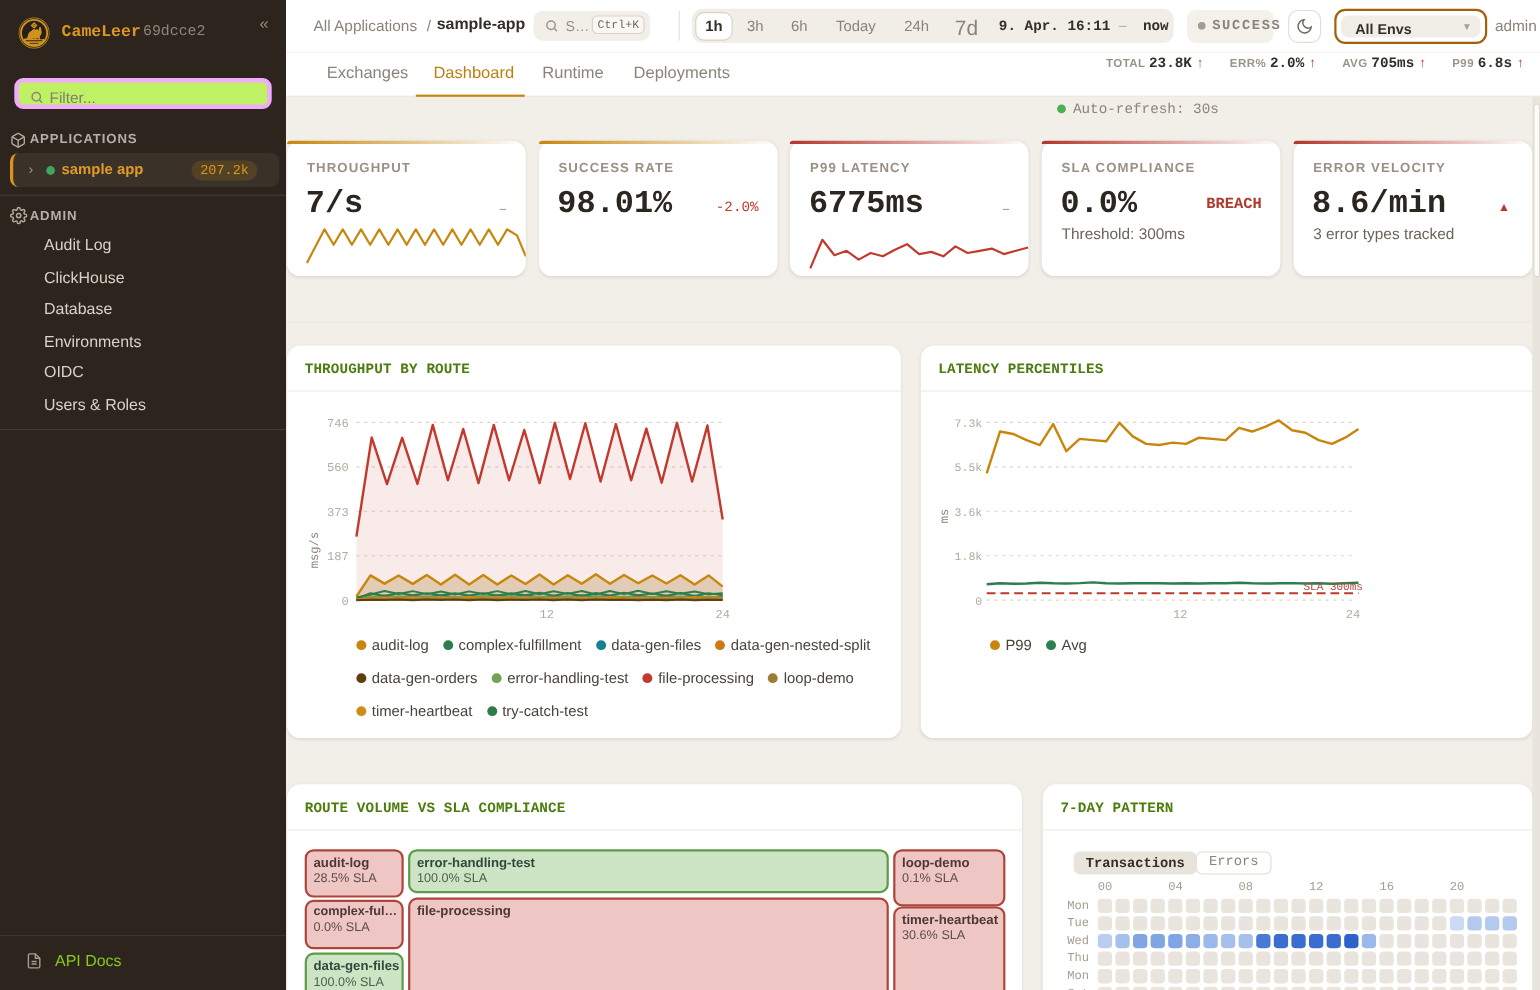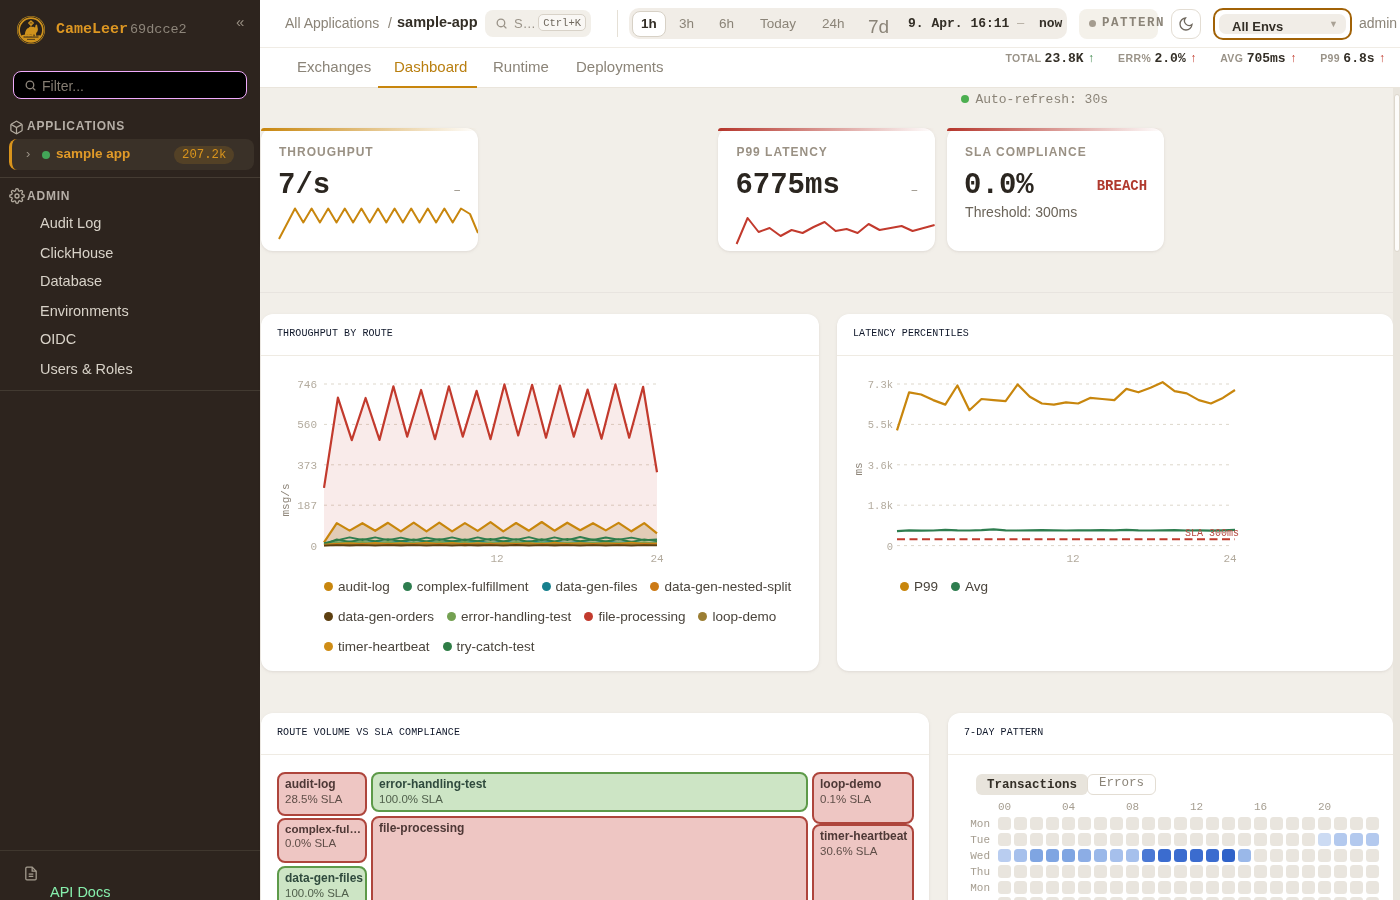--- a/index.html
+++ b/index.html
@@ -7,21 +7,21 @@
 body { font-family:"Liberation Sans",sans-serif; background:#f2efe9; position:relative; }
 .mono { font-family:"Liberation Mono",monospace; }
 #app { position:absolute; inset:0; width:1116px; height:900px; }
 
 
 #sidebar { position:absolute; left:0; top:0; width:260px; height:900px; background:#2d241e; }
 #logo-circle { position:absolute; left:17px; top:16px; width:28px; height:28px; border-radius:50%; background:#c9921e; overflow:hidden; }
 #brand { position:absolute; left:56px; top:21px; font-family:"Liberation Mono",monospace; font-weight:700; font-size:15px; color:#dd9722; letter-spacing:0; }
 #brand-suffix { position:absolute; left:130px; top:22px; font-family:"Liberation Mono",monospace; font-size:13.5px; color:#8d857a; }
 #collapse { position:absolute; left:236px; top:13px; color:#978e82; font-size:15px; letter-spacing:-3px; }
-#filter-box { position:absolute; left:13px; top:71px; width:234px; height:28px; border:1px solid #f0abfc; border-radius:8px; background:#000000; }
+#filter-box { position:absolute; left:13px; top:71px; width:234px; height:28px; border:4px solid #f0abfc; border-radius:8px; background:#bef264; }
 .side-h { position:absolute; color:#b5aea6; font-size:12px; font-weight:700; letter-spacing:0.8px; }
 .side-item { position:absolute; left:40px; color:#d8d2c8; font-size:14.5px; }
 #sample-item { position:absolute; left:9px; top:139px; width:245px; height:31px; background:#3a3128; border-left:3px solid #d9941c; border-radius:8px; }
 #side-divider { position:absolute; left:0; top:390px; width:260px; border-top:1px solid #423a31; }
 
 
 #topbar { position:absolute; left:260px; top:0; width:1140px; height:48px; background:#ffffff; border-bottom:1px solid #f0ece5; }
 #tabbar { position:absolute; left:260px; top:48px; width:1140px; height:40px; background:#ffffff; border-bottom:1px solid #eae5dc; }
 .crumb-muted { color:#8b8478; font-size:14px; }
 .pillbg { background:#f2efe9; border-radius:8px; }
@@ -33,21 +33,21 @@
 
 
 .card { position:absolute; background:#fff; border-radius:12px; box-shadow:0 1px 2px rgba(60,48,30,.05), 0 1px 4px rgba(60,48,30,.05); }
 .kpi { top:128px; width:217px; height:123px; }
 .kpi .bar { position:absolute; top:0; left:0; right:0; height:3px; border-radius:12px 12px 0 0; }
 .bar-amber { background:linear-gradient(90deg,#c8860d,rgba(200,134,13,0)); }
 .bar-red { background:linear-gradient(90deg,#b5352b,rgba(181,53,43,0)); }
 .kpi .lbl { position:absolute; left:18px; top:17px; font-size:12px; font-weight:700; letter-spacing:1px; color:#9a9184; }
 .kpi .val { position:absolute; left:17px; top:43px; font-family:"Liberation Mono",monospace; font-weight:700; font-size:29px; line-height:1; color:#2b2620; }
 .kpi .sub { position:absolute; left:18px; top:76px; font-size:14px; color:#6b6459; }
-.panel-h { position:absolute; left:16px; top:14px; font-family:"Liberation Mono",monospace; font-weight:400; font-size:10px; letter-spacing:0.1px; color:#0f172a; }
+.panel-h { position:absolute; left:16px; top:14px; font-family:"Liberation Mono",monospace; font-weight:700; font-size:13px; letter-spacing:0.1px; color:#4d7c0f; }
 .panel-div { position:absolute; left:0; top:41px; width:100%; border-top:1px solid #efebe3; }
 .axis { font-family:"Liberation Mono",monospace; font-size:11px; fill:#b3ab9e; }
 .leg { position:absolute; display:flex; gap:13px; align-items:center; font-size:13.5px; color:#4a443c; white-space:nowrap; }
 .leg .d { width:9px; height:9px; border-radius:50%; display:inline-block; margin-right:5px; flex:none; }
 .leg span.it { display:inline-flex; align-items:center; }
 
 
 .tm { position:absolute; border-radius:8px; border:2px solid; padding:3px 2px 3px 6px; white-space:nowrap; overflow:hidden; }
 .tm.red { background:#eec6c3; border-color:#ae453c; }
 .tm.red .t { color:#4e3836; }
@@ -130,21 +130,21 @@
   <div style="position:absolute;left:0;top:177px;width:260px;border-top:1px solid #453c33"></div>
   <div id="side-divider"></div>
   <div style="position:absolute;left:0;top:850px;width:260px;border-top:1px solid #3f372e"></div>
 
   <svg width="14" height="15" viewBox="0 0 24 26" style="position:absolute;left:24px;top:866px" fill="none" stroke="#a59d90" stroke-width="2.2">
         <path d="M14 2H5a2 2 0 0 0-2 2v18a2 2 0 0 0 2 2h14a2 2 0 0 0 2-2V9z"></path>
         <path d="M14 2v7h7"></path>
         <line x1="8" y1="14" x2="16" y2="14"></line>
         <line x1="8" y1="18" x2="16" y2="18"></line>
       </svg>
-  <div class="side-item" style="left:50px; top:866px; color:#86efac;margin-top:18px;">API Docs</div>
+  <div class="side-item" style="left:50px; top:866px; color:#84cc16;">API Docs</div>
 </div>
 
 <div id="topbar">
   <span class="crumb-muted" style="position:absolute;left:25px;top:15px">All Applications</span>
   <span class="crumb-muted" style="position:absolute;left:128px;top:15px">/</span>
   <span style="position:absolute;left:137px;top:14px;font-size:14.5px;font-weight:700;color:#332e26">sample-app</span>
 
   <div class="pillbg" style="position:absolute;left:225px;top:10px;width:106px;height:27px;">
     <svg width="13" height="13" viewBox="0 0 24 24" style="position:absolute;left:10px;top:7px" fill="none" stroke="#9a9388" stroke-width="2.4">
           <circle cx="11" cy="11" r="7"></circle>
@@ -162,21 +162,21 @@
   <span style="position:absolute;left:459px;top:16px;font-size:13.5px;color:#8b8478">6h</span>
   <span style="position:absolute;left:500px;top:16px;font-size:13.5px;color:#8b8478">Today</span>
   <span style="position:absolute;left:562px;top:16px;font-size:13.5px;color:#8b8478">24h</span>
   <span style="position:absolute;left:608px;top:16px;font-size:19px;color:#8b8478">7d</span>
   <span class="mono" style="position:absolute;left:648px;top:16px;font-size:13px;font-weight:700;color:#332e26">9. Apr. 16:11</span>
   <span style="position:absolute;left:757px;top:15px;font-size:13px;color:#b3aca0">–</span>
   <span class="mono" style="position:absolute;left:779px;top:16px;font-size:13px;font-weight:700;color:#332e26">now</span>
 
   <div style="position:absolute;left:819px;top:9px;width:79px;height:30px;background:#f4f1ea;border-radius:8px">
     <span style="position:absolute;left:10px;top:11px;width:7px;height:7px;border-radius:50%;background:#a49c8f"></span>
-    <span class="mono" style="position:absolute;left:23px;top:7px;font-size:12.5px;font-weight:700;letter-spacing:1.5px;color:#8b8478">PATTERN</span>
+    <span class="mono" style="position:absolute;left:23px;top:7px;font-size:12.5px;font-weight:700;letter-spacing:1.5px;color:#8b8478">SUCCESS</span>
   </div>
 
   <div style="position:absolute;left:911px;top:9px;width:30px;height:30px;background:#fff;border:1px solid #e3ddd3;border-radius:9px">
     <svg width="16" height="16" viewBox="0 0 24 24" style="position:absolute;left:6px;top:6px" fill="none" stroke="#6f685e" stroke-width="2">
           <path d="M21 12.8A9 9 0 1 1 11.2 3 7 7 0 0 0 21 12.8z"></path>
         </svg>
   </div>
 
   <div style="position:absolute;left:953px;top:8px;width:139px;height:32px;background:#fff;border:2px solid #a16207;border-radius:10px">
     <div style="position:absolute;left:4px;top:4px;right:4px;bottom:4px;background:#f1ede7;border-radius:7px"></div>
@@ -209,35 +209,48 @@
 
 <div class="card kpi" style="left:261px">
   <div class="bar bar-amber"></div>
   <div class="lbl">THROUGHPUT</div>
   <div class="val">7/s</div>
   <span class="mono" style="position:absolute;right:17px;top:55px;font-size:13px;color:#9a9388">–</span>
   <svg width="217" height="46" viewBox="0 0 217 46" style="position:absolute;left:0;top:77px">
     <polyline points="18.0,34.0 34.0,3.5 42.3,17.5 50.6,3.5 58.9,17.5 67.2,3.5 75.5,17.5 83.8,3.5 92.1,17.5 100.4,3.5 108.7,17.5 117.0,3.5 125.3,17.5 133.6,3.5 141.9,17.5 150.2,3.5 158.5,17.5 166.8,3.5 175.1,17.5 183.4,3.5 191.7,17.5 200.0,3.5 209.0,9.0 217.0,28.0" fill="none" stroke="#c8860d" stroke-width="2" stroke-linejoin="round"></polyline>
   </svg>
 </div>
+<div class="card kpi" style="left:489.7px">
+  <div class="bar bar-amber"></div>
+  <div class="lbl">SUCCESS RATE</div>
+  <div class="val">98.01%</div>
+  <span class="mono" style="position:absolute;right:17px;top:53px;font-size:13px;color:#c0392b">-2.0%</span>
+</div>
 <div class="card kpi" style="left:718.4px">
   <div class="bar bar-red"></div>
   <div class="lbl">P99 LATENCY</div>
   <div class="val">6775ms</div>
   <span class="mono" style="position:absolute;right:17px;top:55px;font-size:13px;color:#9a9388">–</span>
   <svg width="217" height="46" viewBox="0 0 217 46" style="position:absolute;left:0;top:77px">
     <polyline points="18.6,39.0 29.6,13.0 40.6,27.0 51.6,23.0 62.6,31.0 73.6,25.0 84.6,28.0 95.6,22.0 106.6,17.0 117.6,26.0 128.6,24.0 139.6,28.0 150.6,19.0 161.6,25.0 172.6,23.0 183.6,21.0 194.6,26.0 205.6,23.0 216.6,20.0" fill="none" stroke="#c23a2d" stroke-width="2" stroke-linejoin="round"></polyline>
   </svg>
 </div>
 <div class="card kpi" style="left:947.1px">
   <div class="bar bar-red"></div>
   <div class="lbl">SLA COMPLIANCE</div>
   <div class="val">0.0%</div>
   <span class="mono" style="position:absolute;right:17px;top:50px;font-size:14px;font-weight:700;color:#b03a2e">BREACH</span>
   <div class="sub">Threshold: 300ms</div>
+</div>
+<div class="card kpi" style="left:1175.8px">
+  <div class="bar bar-red"></div>
+  <div class="lbl">ERROR VELOCITY</div>
+  <div class="val">8.6/min</div>
+  <span style="position:absolute;right:20px;top:55px;font-size:11px;color:#b03a2e">▲</span>
+  <div class="sub">3 error types tracked</div>
 </div>
 
 <div class="card" style="left:261px;top:314px;width:558px;height:357px">
   <div class="panel-h">THROUGHPUT BY ROUTE</div>
   <div class="panel-div"></div>
   <svg width="558" height="260" viewBox="0 0 558 260" style="position:absolute;left:0;top:41px">
     <g stroke="#ddd7cb" stroke-dasharray="3,4" stroke-width="1">
       <line x1="63" y1="29" x2="396" y2="29"></line>
       <line x1="63" y1="69.4" x2="396" y2="69.4"></line>
       <line x1="63" y1="109.8" x2="396" y2="109.8"></line>

